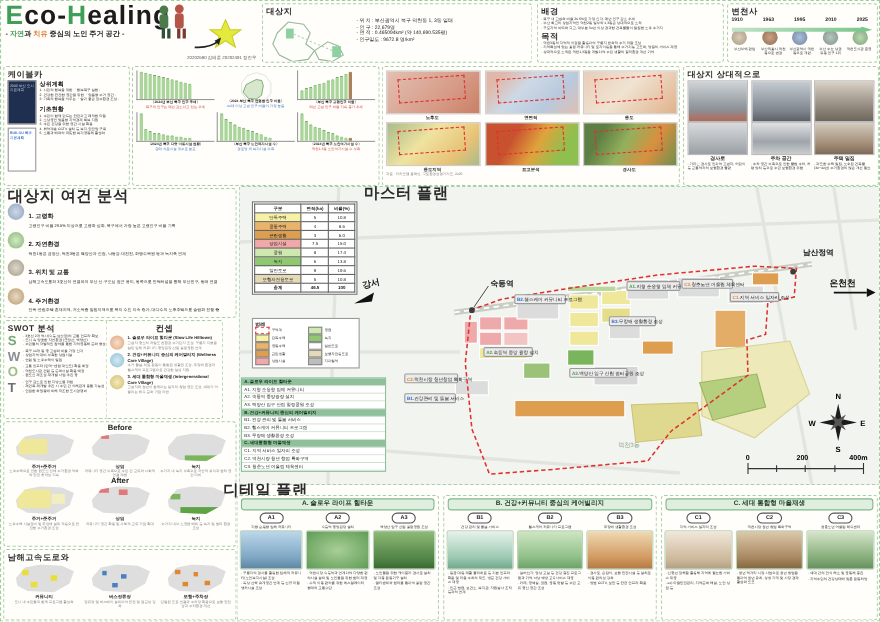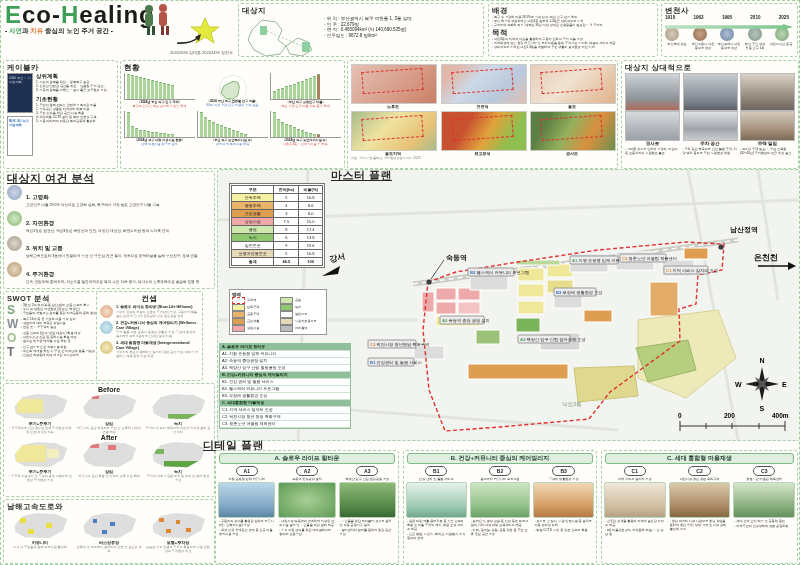--- a/index.html
+++ b/index.html
@@ -1,19 +1,19 @@
 <!DOCTYPE html>
 <html><head>
 <meta charset="utf-8">
 <style>
   html,body{margin:0;padding:0;background:#fff;font-family:"Liberation Sans",sans-serif;color:#222;}
   #board{position:relative;width:800px;height:565px;background:#fffefb;overflow:hidden;border:1px dashed #9ccf9f;box-sizing:border-box;}
   .sec{position:absolute;border:1px dashed #a8cfaa;border-radius:3px;background:#fffefb;overflow:hidden;box-sizing:border-box;padding:2px 3px;}
   .st{font-weight:bold;font-size:7.5px;color:#2a2a2a;letter-spacing:.5px;white-space:nowrap;line-height:9px;}
-  .st-lg{font-size:11px;text-decoration:underline;}
+  .st-lg{font-size:14px;}
   .g{color:#3f9e57}.o{color:#e07b39}.rd{color:#cc3b33}.bl{color:#3a6fc4}.gy{color:#777}.f45{font-size:4.5px;line-height:5.5px}
   .f4{font-size:4px;line-height:5px}.f36{font-size:3.6px;line-height:4.6px}
   .f3{font-size:3.1px;line-height:4px}
   ul.plain{margin:0;padding:0;list-style:none}
   .li::before{content:"- ";color:#3f9e57;font-weight:bold}
   .bigtitle{font-size:24px;font-weight:bold;letter-spacing:1px;line-height:23px;color:#1c1c1c}
   .chart{display:flex;align-items:flex-end;gap:1px;height:26px;padding:0 2px;border-left:1px solid #999;border-bottom:1px solid #999}
   .bar{width:3px;background:#a9d49a;border-top:1px solid #76a868;border-radius:1px 1px 0 0}
   table.mp{border-collapse:collapse;width:100%;background:#fff}
   table.mp th,table.mp td{border:1px solid #666;font-size:4px;padding:1px 1px;text-align:center;line-height:5px}
@@ -142,21 +142,20 @@
           <li>2. 소상공인 맞춤형 지역경제 회복 지원</li>
           <li>3. 주민 건강을 위한 공간·시설 확충</li>
           <li>4. 취약계층 CCTV 설치 등 복지·안전망 구축</li>
           <li>5. 소통과 배려의 따뜻한 복지공동체 활성화</li>
         </ul>
       </div>
     </div>
   </div>
 
   <div class="sec" style="left:119px;top:59px;width:225px;height:109px">
-    <div class="st">현황</div>
     <div style="display:flex;flex-wrap:wrap;justify-content:space-between;margin-top:1px">
       <div style="width:71px">
         <div class="chart">
             <div class="bar" style="height: 24px;"></div>
             <div class="bar" style="height: 23.04px;"></div>
             <div class="bar" style="height: 22.08px;"></div>
             <div class="bar" style="height: 21.12px;"></div>
             <div class="bar" style="height: 20.16px;"></div>
             <div class="bar" style="height: 19.2px;"></div>
             <div class="bar" style="height: 18.24px;"></div>

